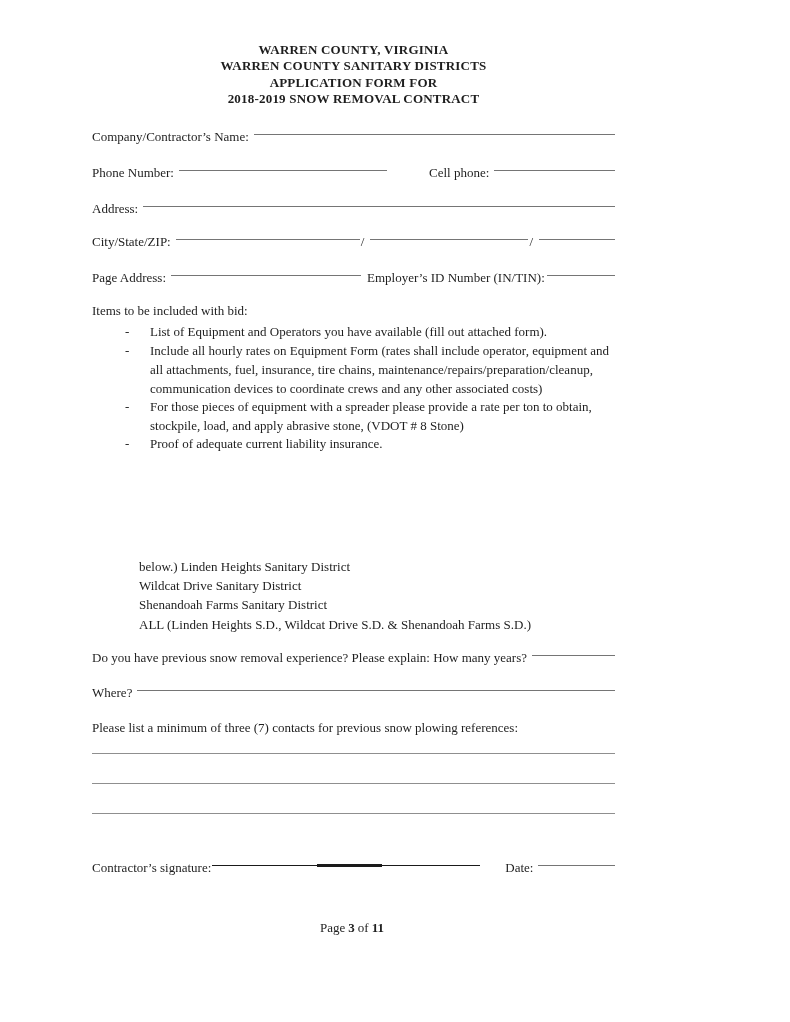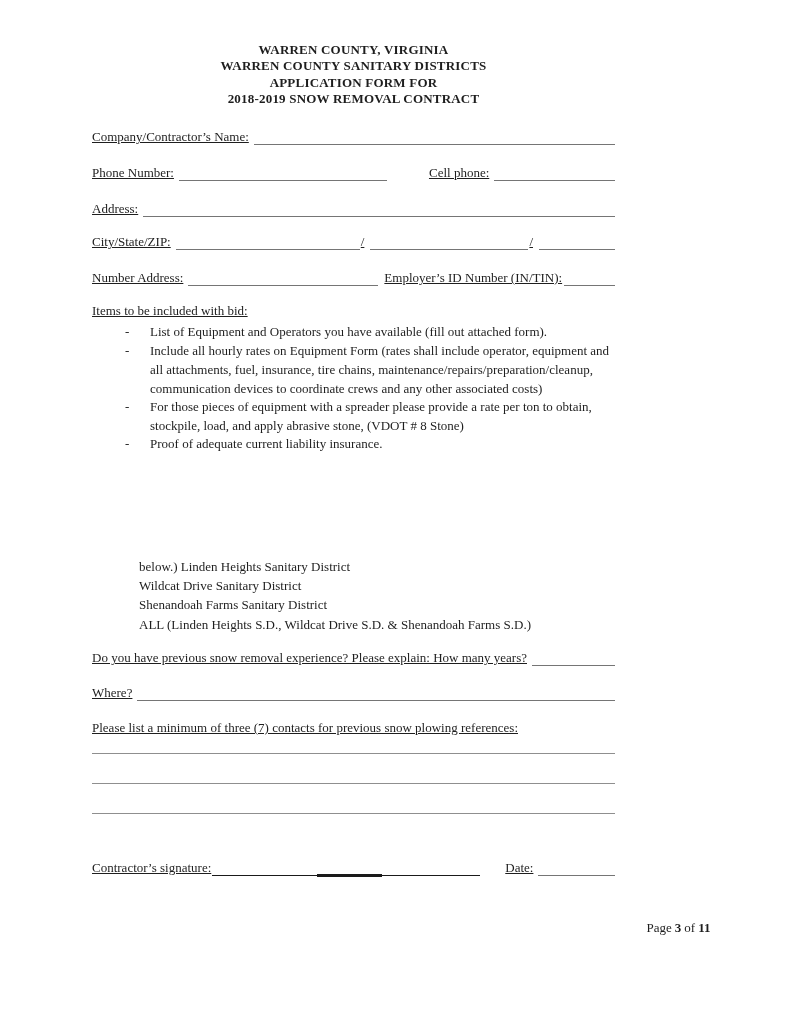--- a/index.html
+++ b/index.html
@@ -12,21 +12,21 @@
     color:#1e1e1e;
     overflow:hidden;
   }
   .doc-header{
     position:absolute;top:42px;left:92px;right:97px;
     text-align:center;font-weight:bold;line-height:16.3px;
     letter-spacing:.2px;
   }
   .row{
     position:absolute;left:92px;right:97px;
-    display:flex;align-items:flex-end;text-decoration:underline;
+    display:flex;
   }
   .lbl{white-space:nowrap;line-height:16px;}
   .line{
     border-bottom:1px solid #757575;
     height:5px;margin-left:5px;
   }
   .flex{flex:1 1 auto;}
   .fixed{flex:0 0 auto;}
   .sep{line-height:16px;margin:0 1px;}
   
@@ -75,21 +75,21 @@
     border-bottom:1px solid #1a1a1a;
   }
   .sig-thick{
     position:absolute;left:105px;bottom:-2px;width:65px;height:3px;
     background:#1a1a1a;
   }
   .date-lbl{margin-left:25px}
   .date-line{border-color:#757575}
   
   .footer{
-    position:absolute;top:920px;left:0;right:0;text-align:right;
+    position:absolute;top:920px;left:0;right:8px;text-align:center;
     line-height:16px;
   }
   .footer .bold{font-weight:bold;}
   .footer span{margin:0 1.5px;}
 </style>
 </head>
 <body>
 
 <div class="page">
 
@@ -120,21 +120,21 @@
   <div class="row r-city">
     <span class="lbl">City/State/ZIP:</span>
     <span class="line flex"></span>
     <span class="sep">/</span>
     <span class="line fixed w-city2"></span>
     <span class="sep">/</span>
     <span class="line fixed w-city3"></span>
   </div>
 
   <div class="row r-email">
-    <span class="lbl">Number Address:</span>
+    <span class="lbl">Page Address:</span>
     <span class="line fixed w-email"></span>
     <span class="lbl ein-lbl">Employer’s ID Number (IN/TIN):</span>
     <span class="line flex ein-line"></span>
   </div>
 
   <div class="row r-items">
     <span class="lbl">Items to be included with bid:</span>
   </div>
 
   <div class="bullet b1">

